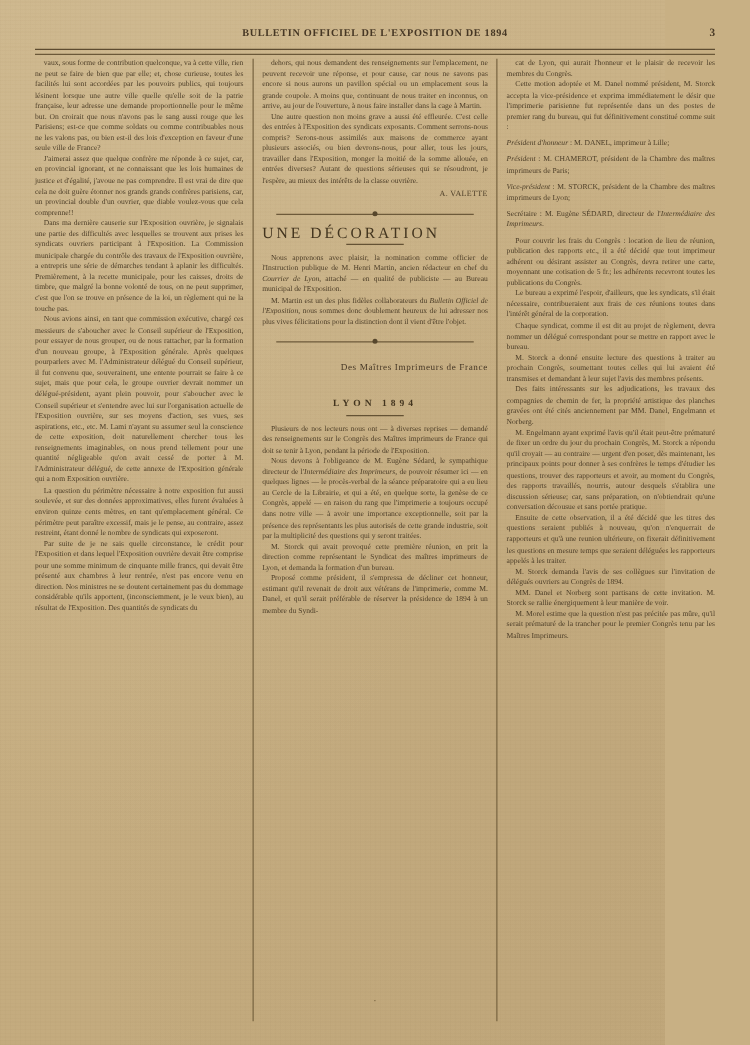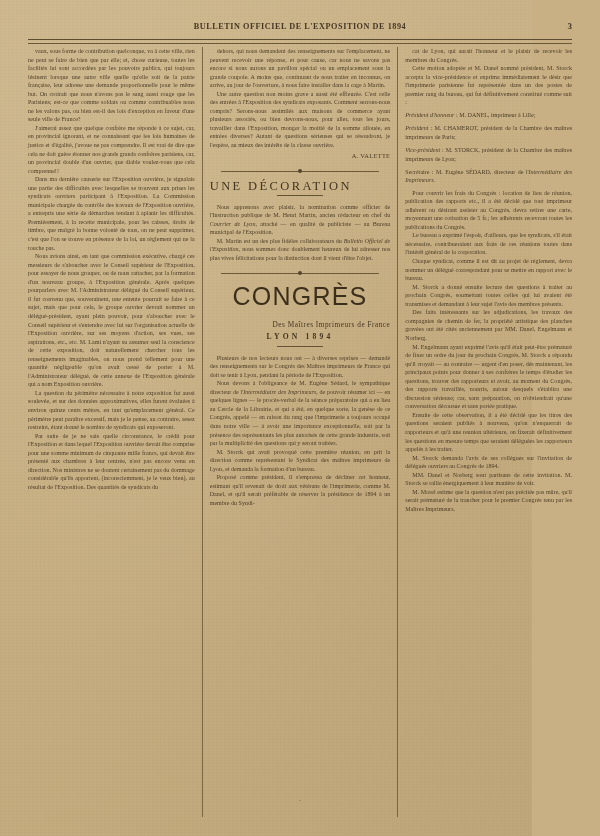--- a/index.html
+++ b/index.html
@@ -170,21 +170,21 @@
     font-size: 7.3px;
     letter-spacing: .5px;
     color: #463725;
     margin-top: 12px;
   }
   .sub-lyon {
     text-align: center;
     font-size: 7.6px;
     letter-spacing: 3.2px;
     color: #43351f;
-    margin-top: 3px;
+    margin-top: 20px;
     font-weight: 700;
   }
 
   .officer {
     margin-top: 4.5px;
     text-indent: 0;
   }
   .officer .role {
     font-style: italic;
   }
@@ -230,21 +230,20 @@
       <div class="orn"></div>
 
       <div class="head-deco">UNE DÉCORATION</div>
       <div class="short-rule"></div>
 
       <p>Nous apprenons avec plaisir, la nomination comme officier de l'Instruction publique de M. Henri Martin, ancien rédacteur en chef du <i>Courrier de Lyon</i>, attaché — en qualité de publiciste — au Bureau municipal de l'Exposition.</p>
       <p>M. Martin est un des plus fidèles collaborateurs du <i>Bulletin Officiel de l'Exposition</i>, nous sommes donc doublement heureux de lui adresser nos plus vives félicitations pour la distinction dont il vient d'être l'objet.</p>
 
       <div class="orn"></div>
 
-      <div class="head-congres">CONGRÈS</div>
       <div class="sub-congres">Des Maîtres Imprimeurs de France</div>
       <div class="sub-lyon">LYON 1894</div>
       <div class="short-rule"></div>
 
       <p>Plusieurs de nos lecteurs nous ont — à diverses reprises — demandé des renseignements sur le Congrès des Maîtres imprimeurs de France qui doit se tenir à Lyon, pendant la période de l'Exposition.</p>
       <p>Nous devons à l'obligeance de M. Eugène Sédard, le sympathique directeur de l'<i>Intermédiaire des Imprimeurs</i>, de pouvoir résumer ici — en quelques lignes — le procès-verbal de la séance préparatoire qui a eu lieu au Cercle de la Librairie, et qui a été, en quelque sorte, la genèse de ce Congrès, appelé — en raison du rang que l'imprimerie a toujours occupé dans notre ville — à avoir une importance exceptionnelle, soit par la présence des représentants les plus autorisés de cette grande industrie, soit par la multiplicité des questions qui y seront traitées.</p>
       <p>M. Storck qui avait provoqué cette première réunion, en prit la direction comme représentant le Syndicat des maîtres imprimeurs de Lyon, et demanda la formation d'un bureau.</p>
       <p>Proposé comme président, il s'empressa de décliner cet honneur, estimant qu'il revenait de droit aux vétérans de l'imprimerie, comme M. Danel, et qu'il serait préférable de réserver la présidence de 1894 à un membre du Syndi-</p>
     </div>
 

